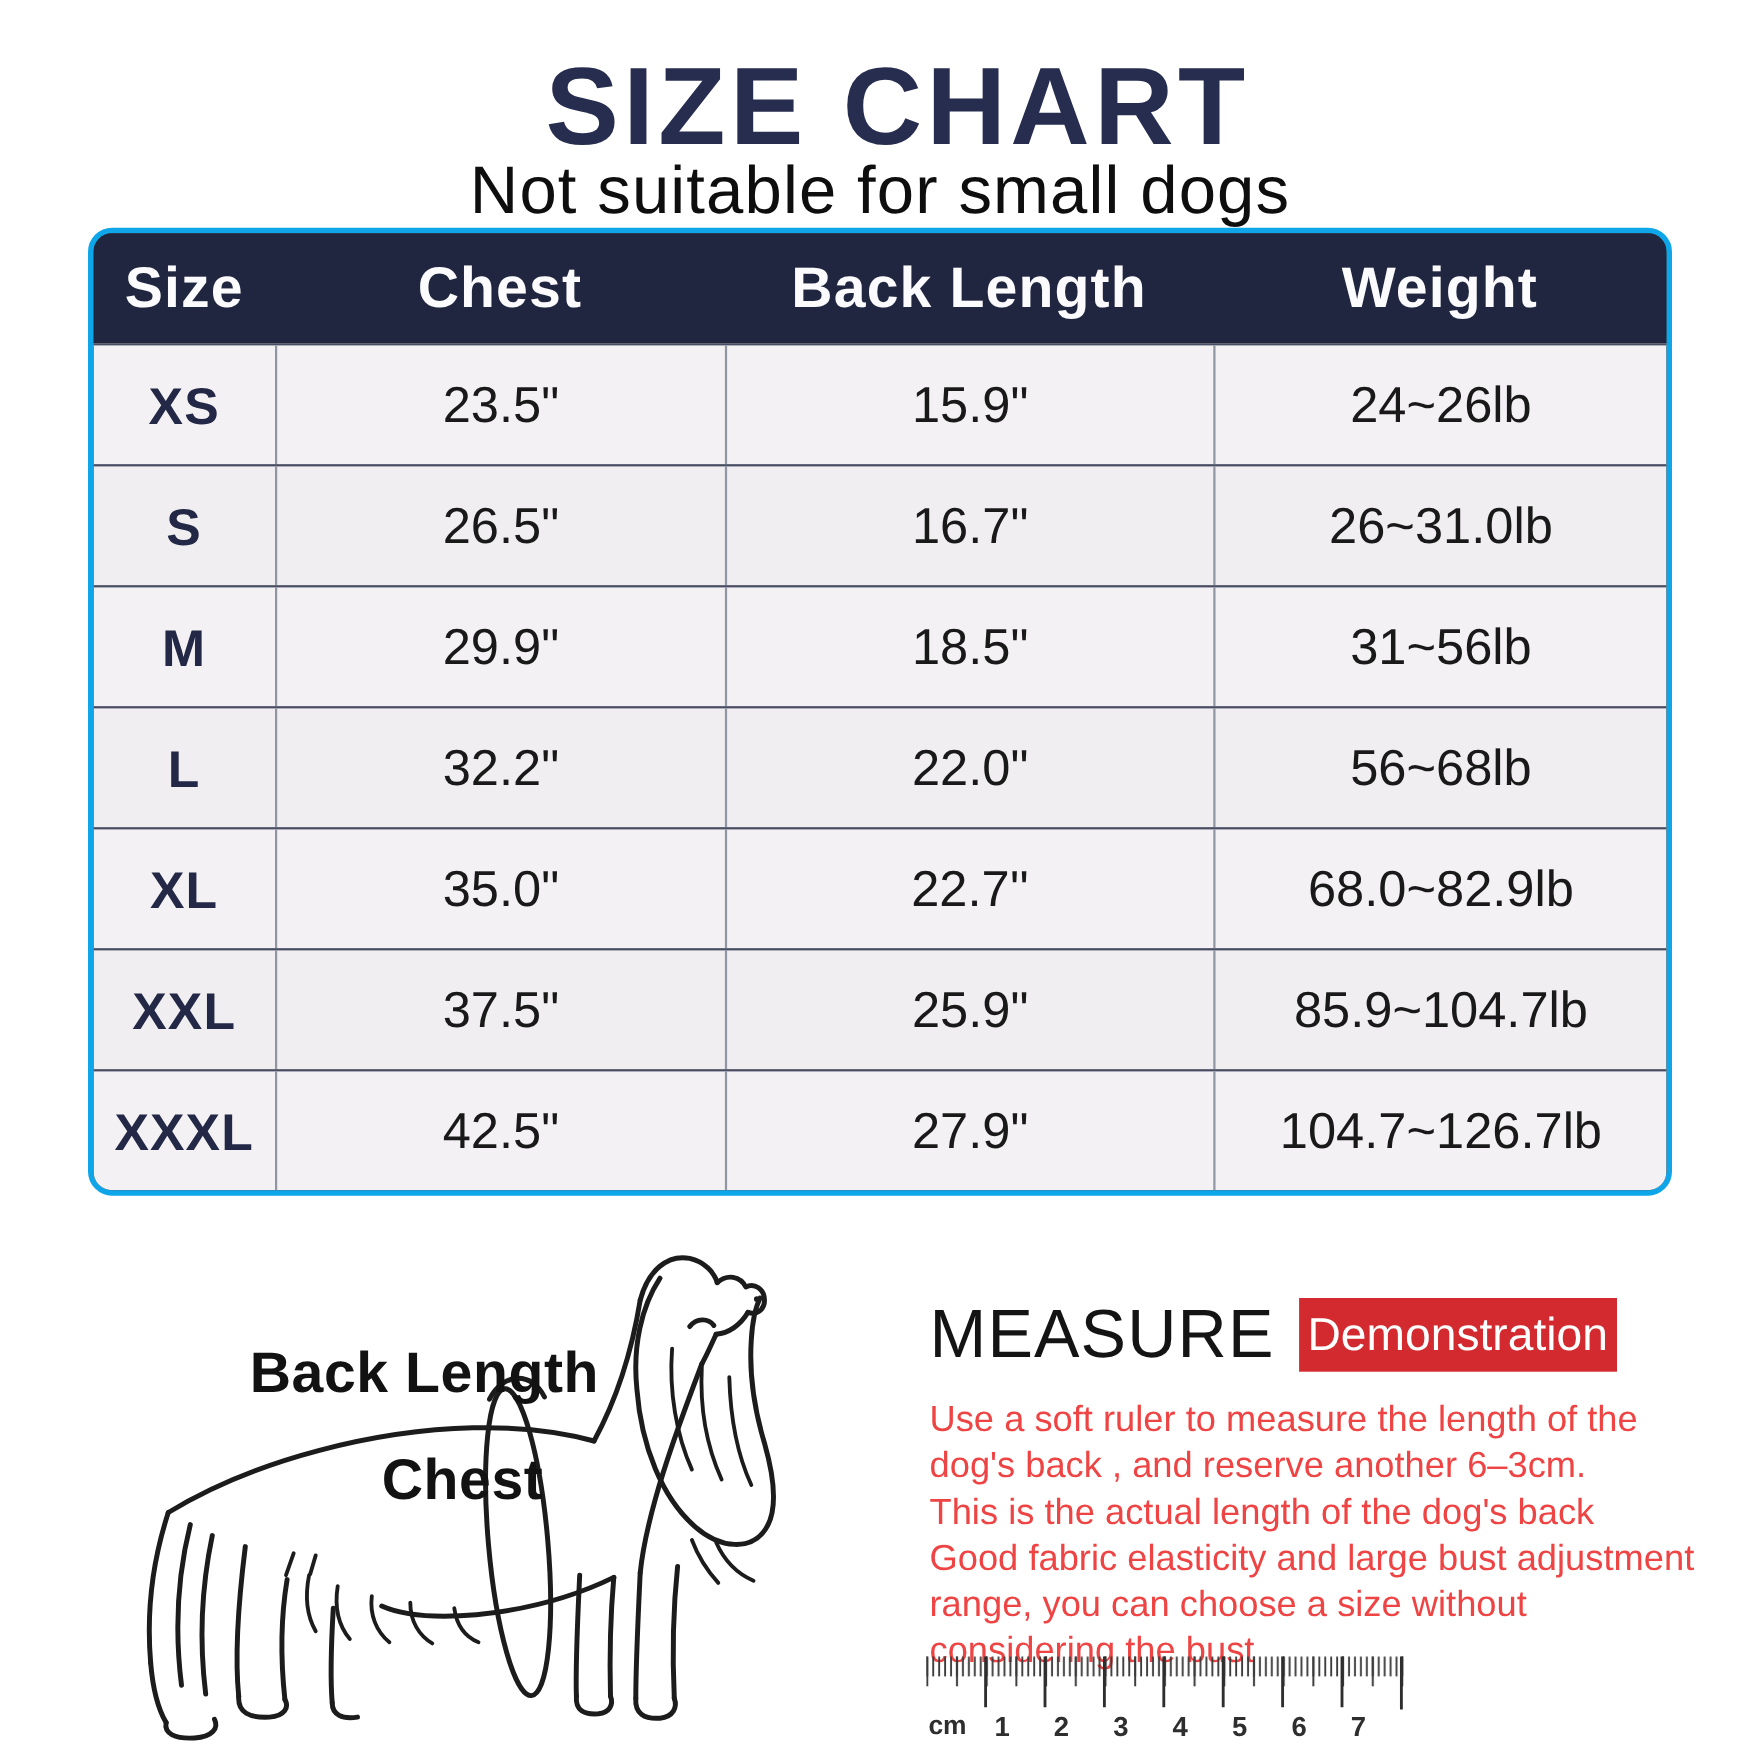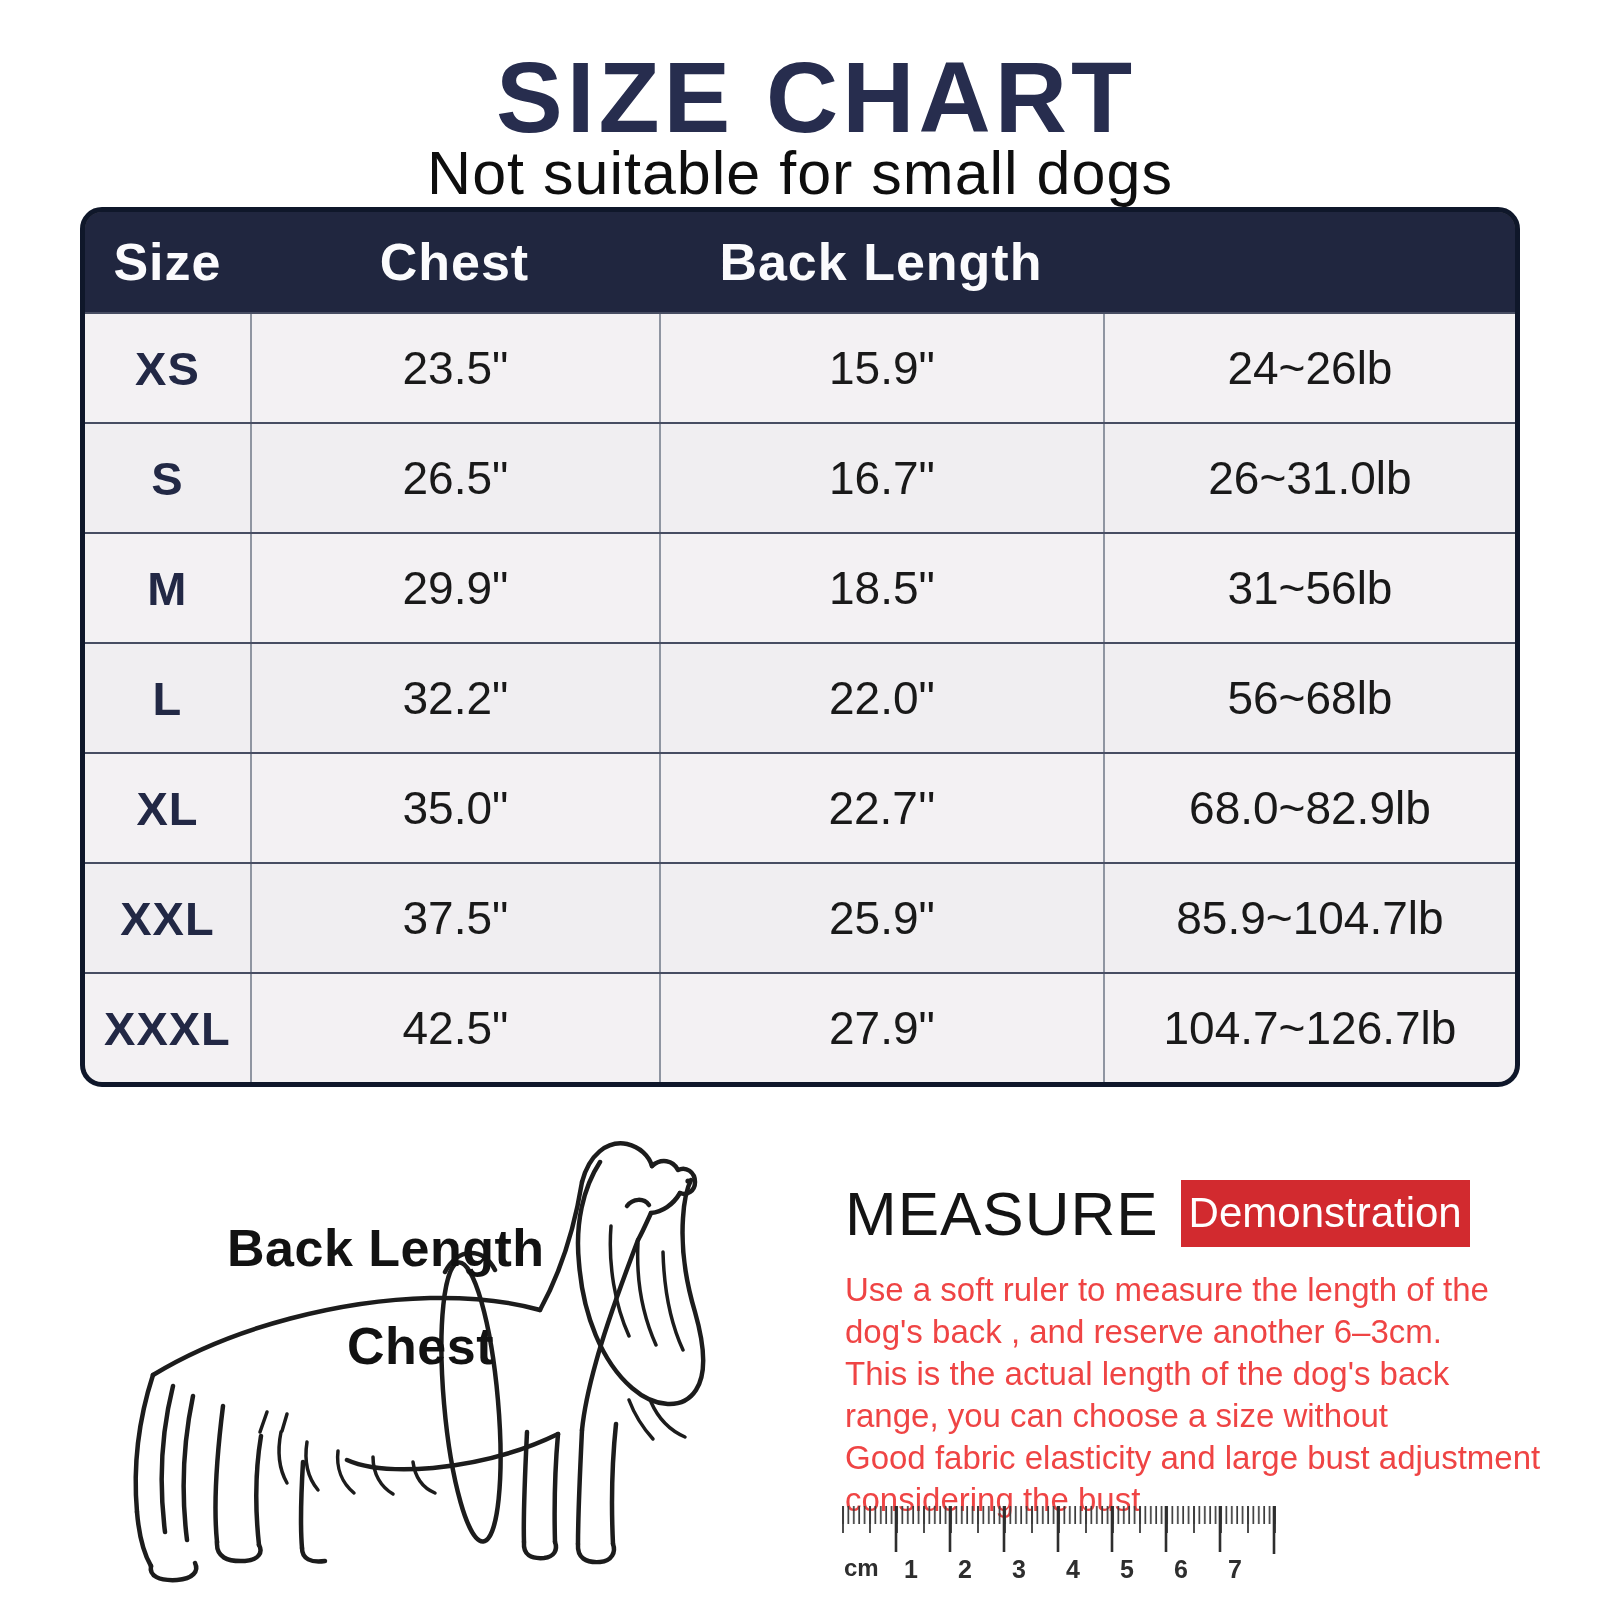--- a/index.html
+++ b/index.html
@@ -7,21 +7,21 @@
         font-family:"Liberation Sans",sans-serif;color:#1a1a1a;}
 
   
   .title{position:absolute;top:40px;left:0;width:100%;text-align:center;
          font-size:100px;font-weight:800;letter-spacing:4px;color:#272d4e;z-index:3;padding-left:16px;}
   .subtitle{position:absolute;top:138px;left:0;width:100%;text-align:center;
             font-size:61px;font-weight:400;letter-spacing:1px;color:#0e0e0e;z-index:3;}
 
   
   .size-table{position:absolute;left:80px;top:207px;width:1440px;height:880px;
-              box-sizing:border-box;border:5px solid #0f172a;border-radius:22px;
+              box-sizing:border-box;border:5px solid #0ea5e9;border-radius:22px;
               overflow:hidden;display:flex;flex-direction:column;background:#404040;z-index:2;}
   .thead{display:grid;grid-template-columns:166fr 412fr 447fr 415fr;height:100px;flex:0 0 100px;
          background:#20263f;}
   .hcell{display:flex;align-items:center;justify-content:center;
          color:#fbfbfd;font-size:52px;font-weight:700;letter-spacing:1px;}
   .trow{display:grid;grid-template-columns:166fr 412fr 447fr 415fr;flex:1;
         border-top:2px solid #474d62;background:#f3f1f3;}
   .trow:nth-child(odd){background:#f0eef1;}
   .cell{display:flex;align-items:center;justify-content:center;
         font-size:46px;color:#191919;border-left:2px solid #8f95a1;}
@@ -55,20 +55,21 @@
 <div class="page">
 
   <div class="title">SIZE CHART</div>
   <div class="subtitle">Not suitable for small dogs</div>
 
   <div class="size-table">
     <div class="thead">
       <div class="hcell">Size</div>
       <div class="hcell">Chest</div>
       <div class="hcell">Back Length</div>
+      <div class="hcell">Weight</div>
     </div>
 
     <div class="trow">
       <div class="cell size">XS</div>
       <div class="cell">23.5"</div>
       <div class="cell">15.9"</div>
       <div class="cell">24~26lb</div>
     </div>
     <div class="trow">
       <div class="cell size">S</div>
@@ -182,22 +183,22 @@
 
   <div class="measure">
     <div class="measure-head">
       <span class="measure-heading">MEASURE</span>
       <span class="badge">Demonstration</span>
     </div>
     <div class="measure-body">
       <div>Use a soft ruler to measure the length of  the</div>
       <div>dog's back , and reserve another 6–3cm.</div>
       <div>This is the actual length of the dog's back</div>
+      <div>Good fabric elasticity and large bust adjustment</div>
       <div>range, you can choose a size without</div>
-      <div>Good fabric elasticity and large bust adjustment</div>
       <div>considering the bust</div>
     </div>
   </div>
 
   <svg class="ruler" width="440" height="85" viewBox="0 0 440 85">
     <defs>
       <pattern id="mmTicks" x="2" y="0" width="5.4" height="85" patternUnits="userSpaceOnUse">
         <line x1="1" y1="4" x2="1" y2="22" stroke="#3a3a3a" stroke-width="1.7"></line>
       </pattern>
       <pattern id="halfTicks" x="2" y="0" width="27" height="85" patternUnits="userSpaceOnUse">

